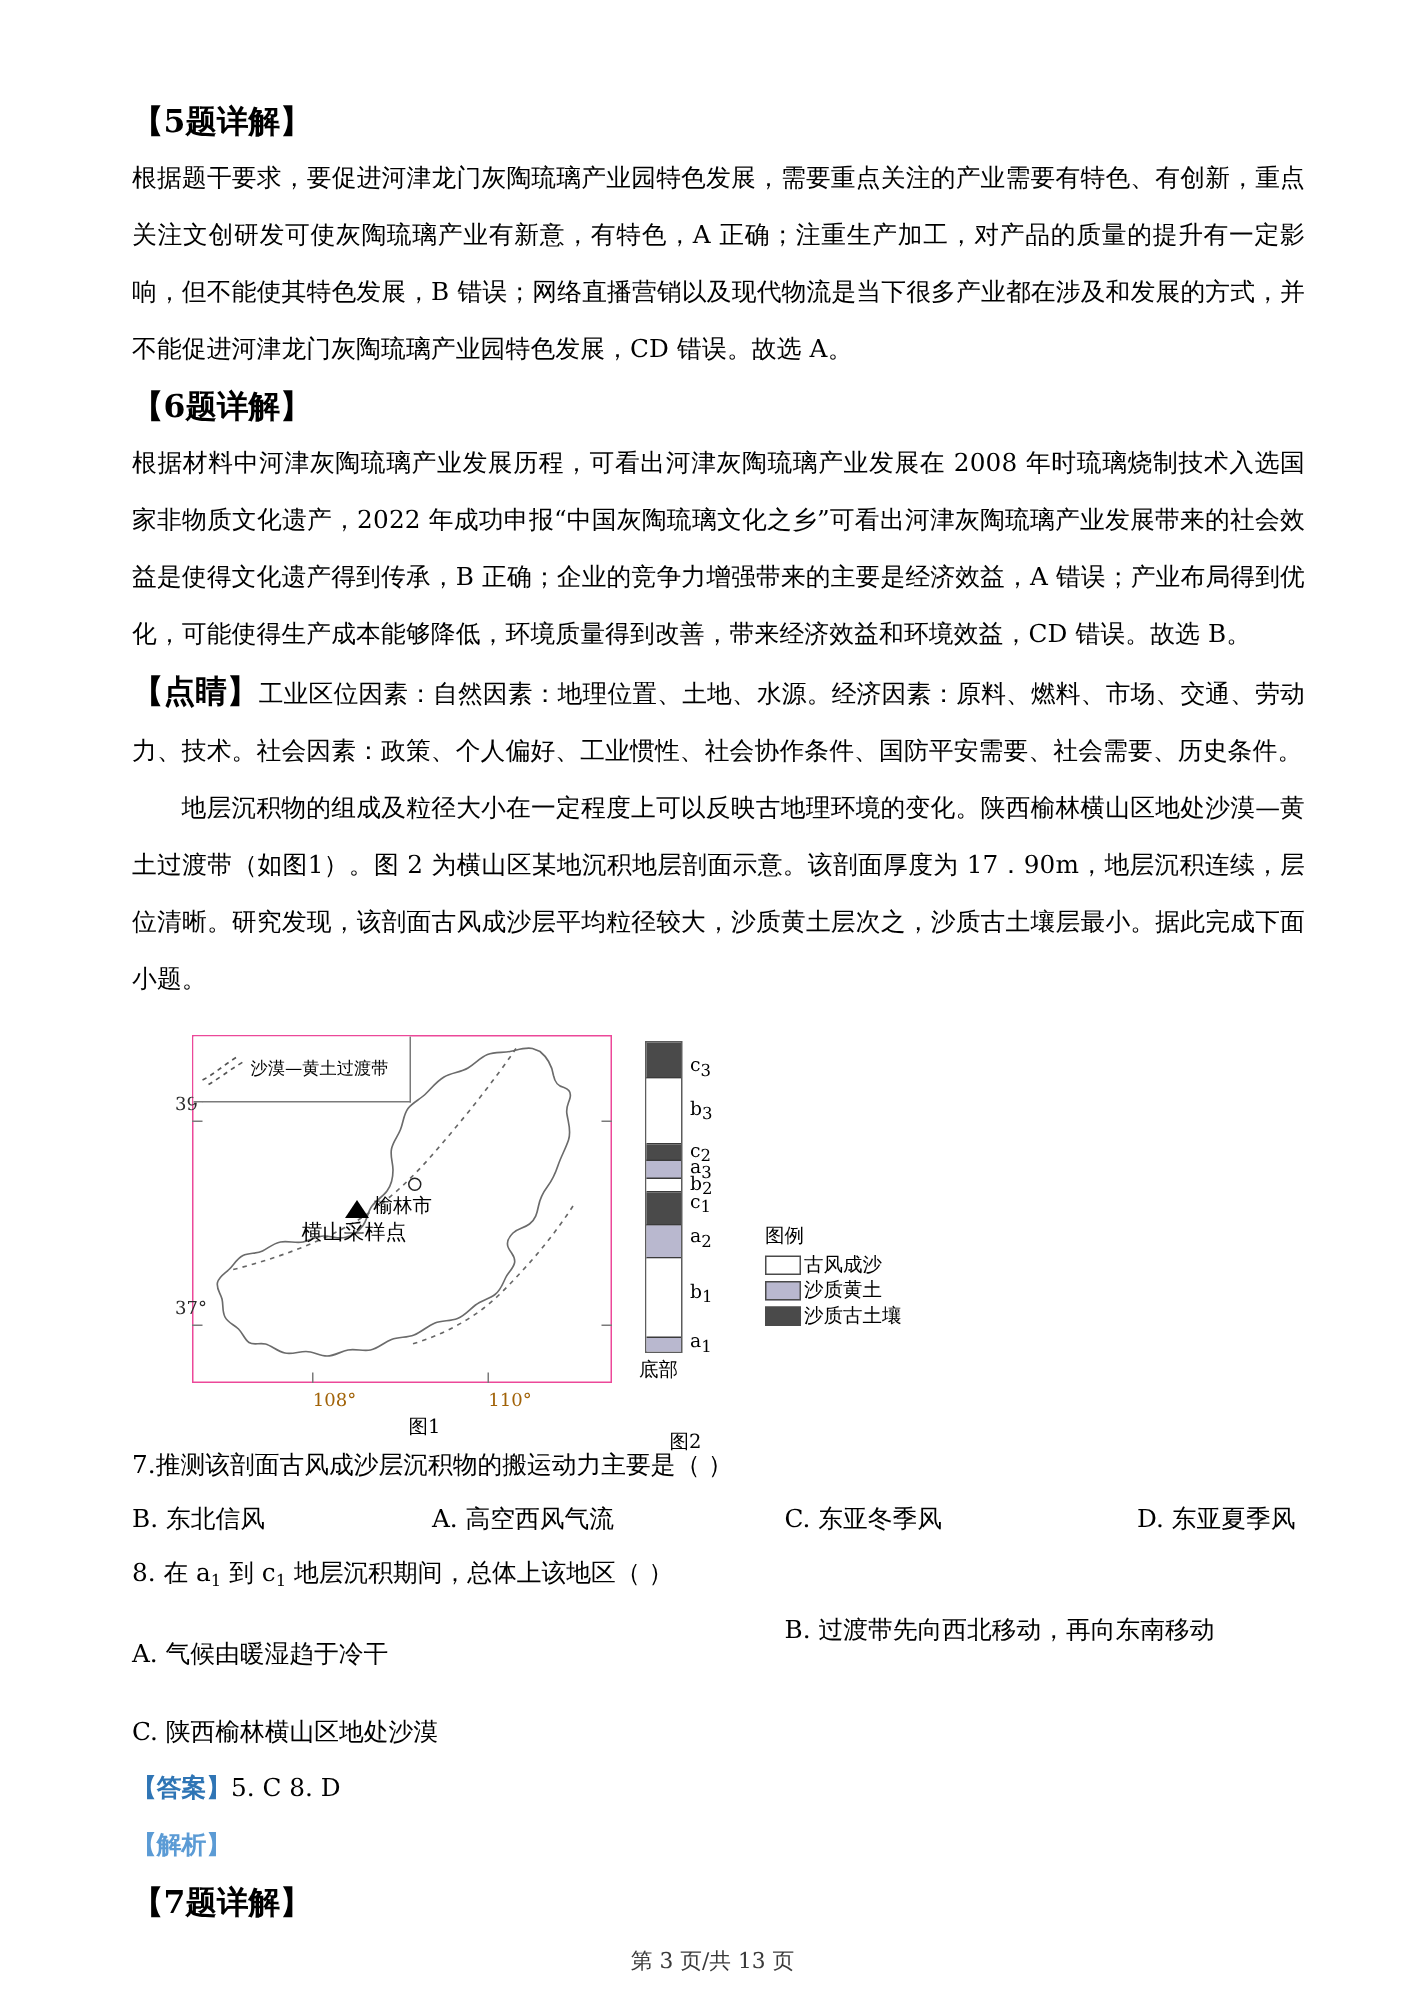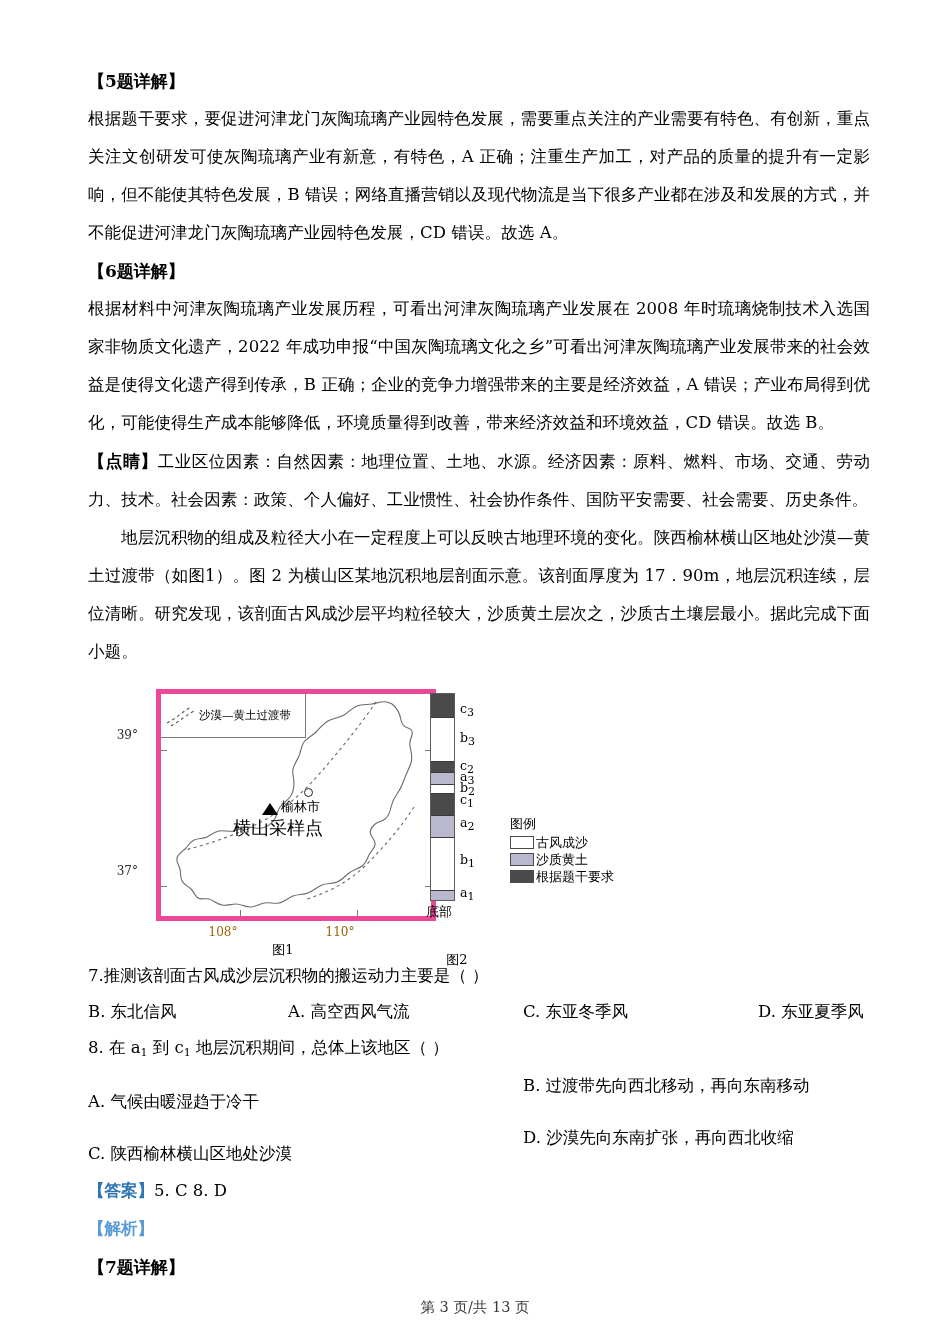--- a/index.html
+++ b/index.html
@@ -26,21 +26,21 @@
   .para {
     font-size: 16.5px;
     line-height: 38px;
     text-align: justify;
     text-justify: inter-ideograph;
     margin: 0 0 0 0;
     letter-spacing: 0.1px;
   }
   .para.indent { text-indent: 33px; }
   .heading {
-    font-size: 17px;
+    font-size: 21px;
     line-height: 38px;
     font-weight: bold;
     margin: 0;
   }
   .blue { color: #2f75b5; }
   .blue-light { color: #5b9bd5; }
   .ansline { font-size: 16.5px; line-height: 38px; margin: 0; }
   .ansline .lbl { font-weight: bold; }
 
   
@@ -57,23 +57,23 @@
   sub { font-size: 11px; vertical-align: baseline; position: relative; top: 3px; }
 
   
   .figure-wrap {
     position: relative;
     margin: 8px 0 4px 0;
     height: 275px;
   }
   .fig1 {
     position: absolute;
-    left: 68px; top: 10px;
+    left: 40px; top: 10px;
     width: 280px; height: 232px;
-    border: 5px solid #ec4899;
+    border: 1px solid #ec4899;
     box-sizing: border-box;
     background: #fff;
   }
   .map-legend-box {
     position: absolute;
     left: 0px; top: 0px;
     width: 145px; height: 44px;
     border: 1px solid #7a7a7a;
     border-top: none; border-left: none;
     box-sizing: border-box;
@@ -125,21 +125,21 @@
   }
   .tri {
     position: absolute;
     width: 0; height: 0;
     border-left: 8px solid transparent;
     border-right: 8px solid transparent;
     border-bottom: 12px solid #000;
   }
   .sample-name {
     position: absolute;
-    font-size: 18px;
+    font-size: 14px;
     white-space: nowrap;
   }
   .fig-caption {
     position: absolute;
     font-size: 13px;
     text-align: center;
   }
 
   
   .fig2 {
@@ -314,21 +314,21 @@
         <div class="item">
           <span class="sw" style="background:#ffffff;"></span>
           <span>古风成沙</span>
         </div>
         <div class="item">
           <span class="sw" style="background:#b9b8cf;"></span>
           <span>沙质黄土</span>
         </div>
         <div class="item">
           <span class="sw" style="background:#4a4a4a;"></span>
-          <span>根据题干要求</span>
+          <span>沙质古土壤</span>
         </div>
       </div>
 
       <div class="fig-caption" style="left:2px; top:262px; width:50px;">图2</div>
     </div>
   </div>
 
   <p class="q-stem"><span>7.</span><span>推测该剖面古风成沙层沉积物的搬运动力主要是（   ）</span></p>
   <div class="opts-row four">
     <div>B. 东北信风</div>
@@ -337,21 +337,20 @@
     <div>D. 东亚夏季风</div>
   </div>
 
   <p class="q-stem"><span>8. 在 a</span><sub>1</sub><span> 到 c</span><sub>1</sub><span> 地层沉积期间，总体上该地区（   ）</span></p>
   <div class="opts-row two">
     <div>A. 气候由暖湿趋于冷干</div>
     <div>B. 过渡带先向西北移动，再向东南移动</div>
   </div>
   <div class="opts-row two">
     <div>C. 陕西榆林横山区地处沙漠</div>
-    <div>D. 沙漠先向东南扩张，再向西北收缩</div>
   </div>
 
   <p class="ansline"><span class="lbl blue">【答案】</span><span>5. C    8. D</span></p>
 
   <p class="ansline"><span class="lbl blue-light">【解析】</span></p>
 
   <p class="heading">【7题详解】</p>
 
 </div>
 

